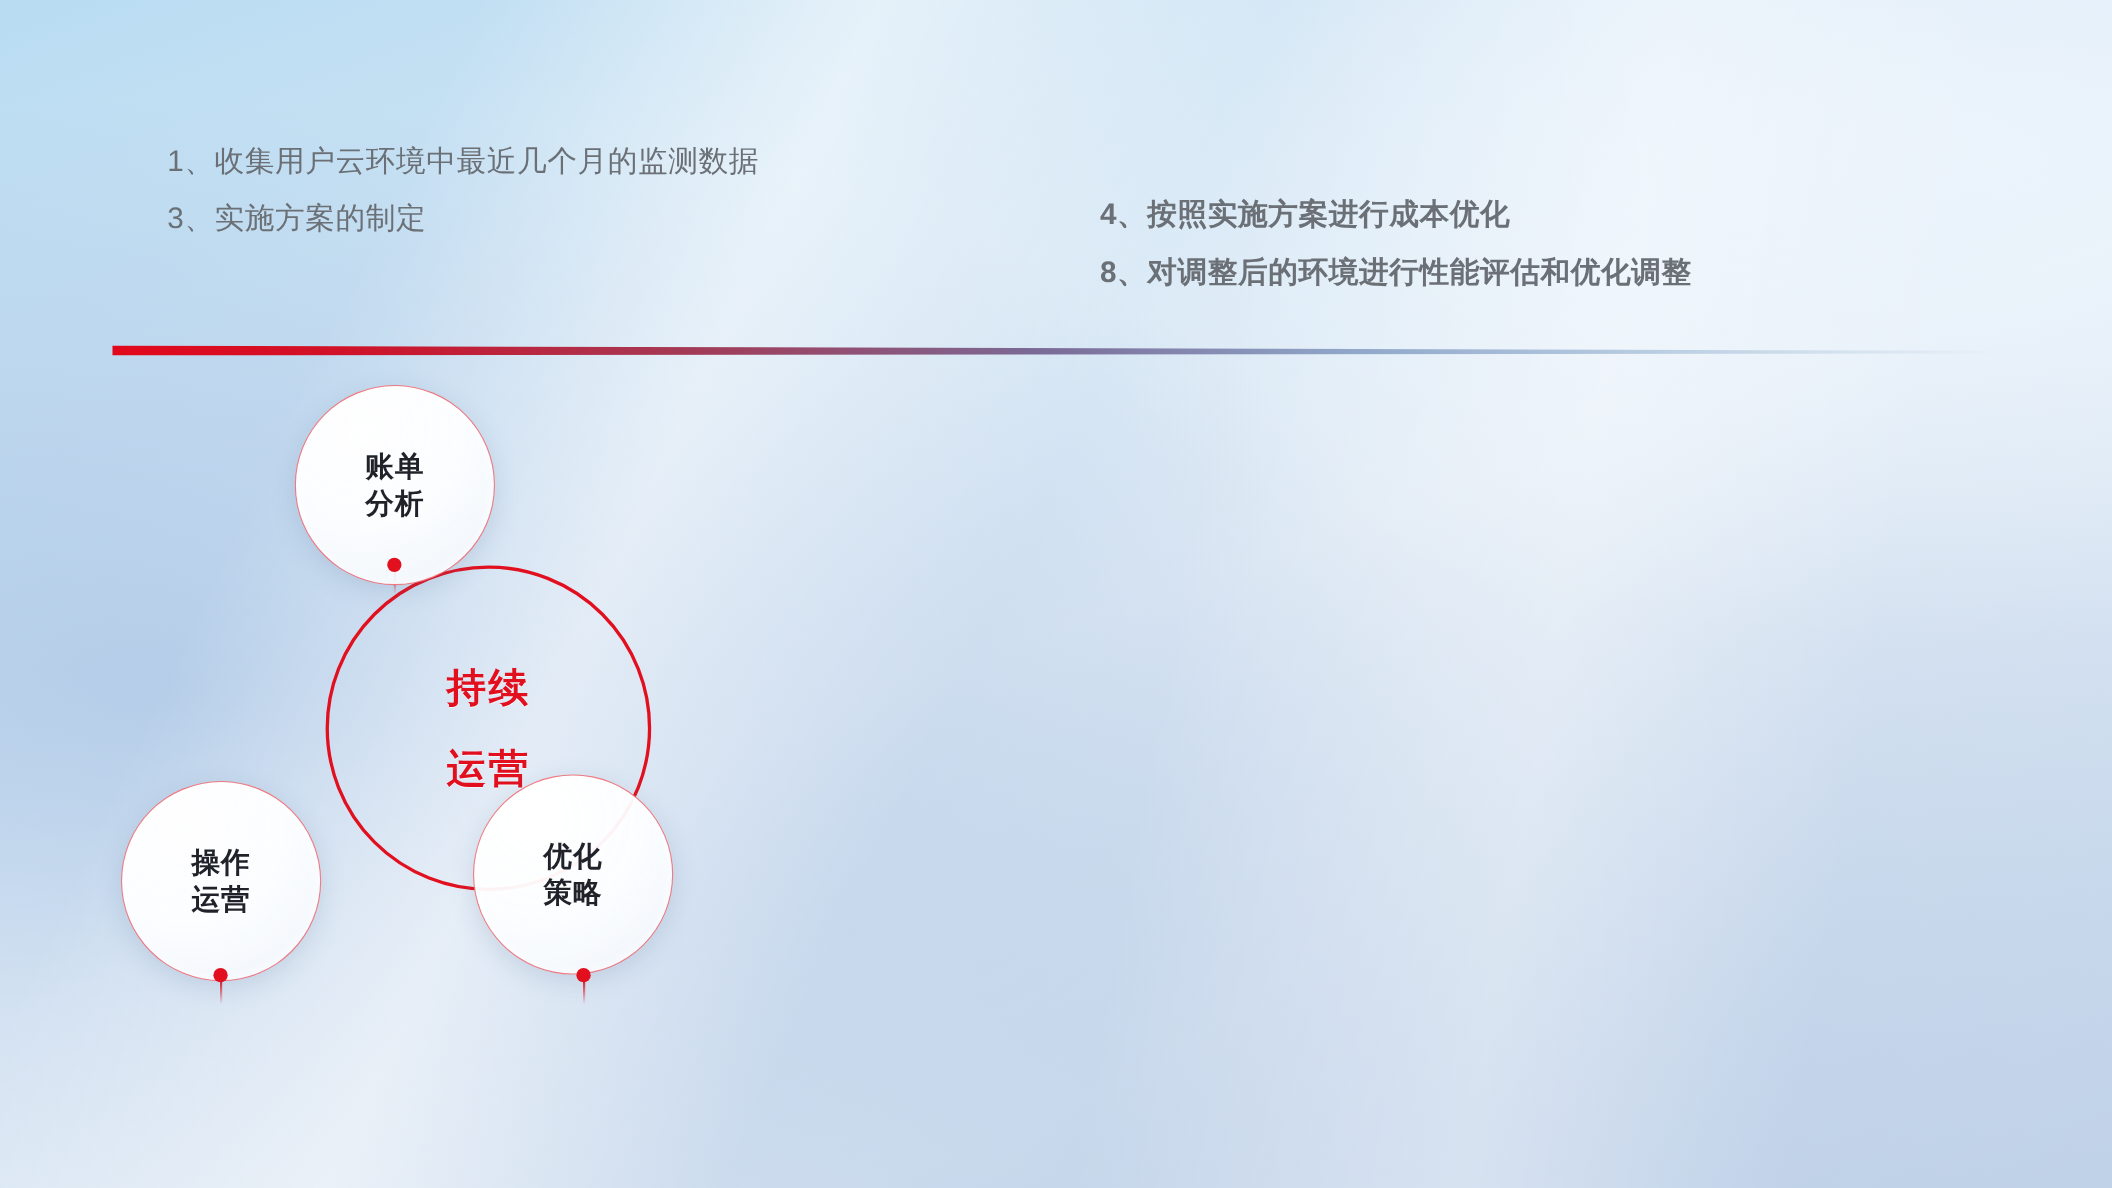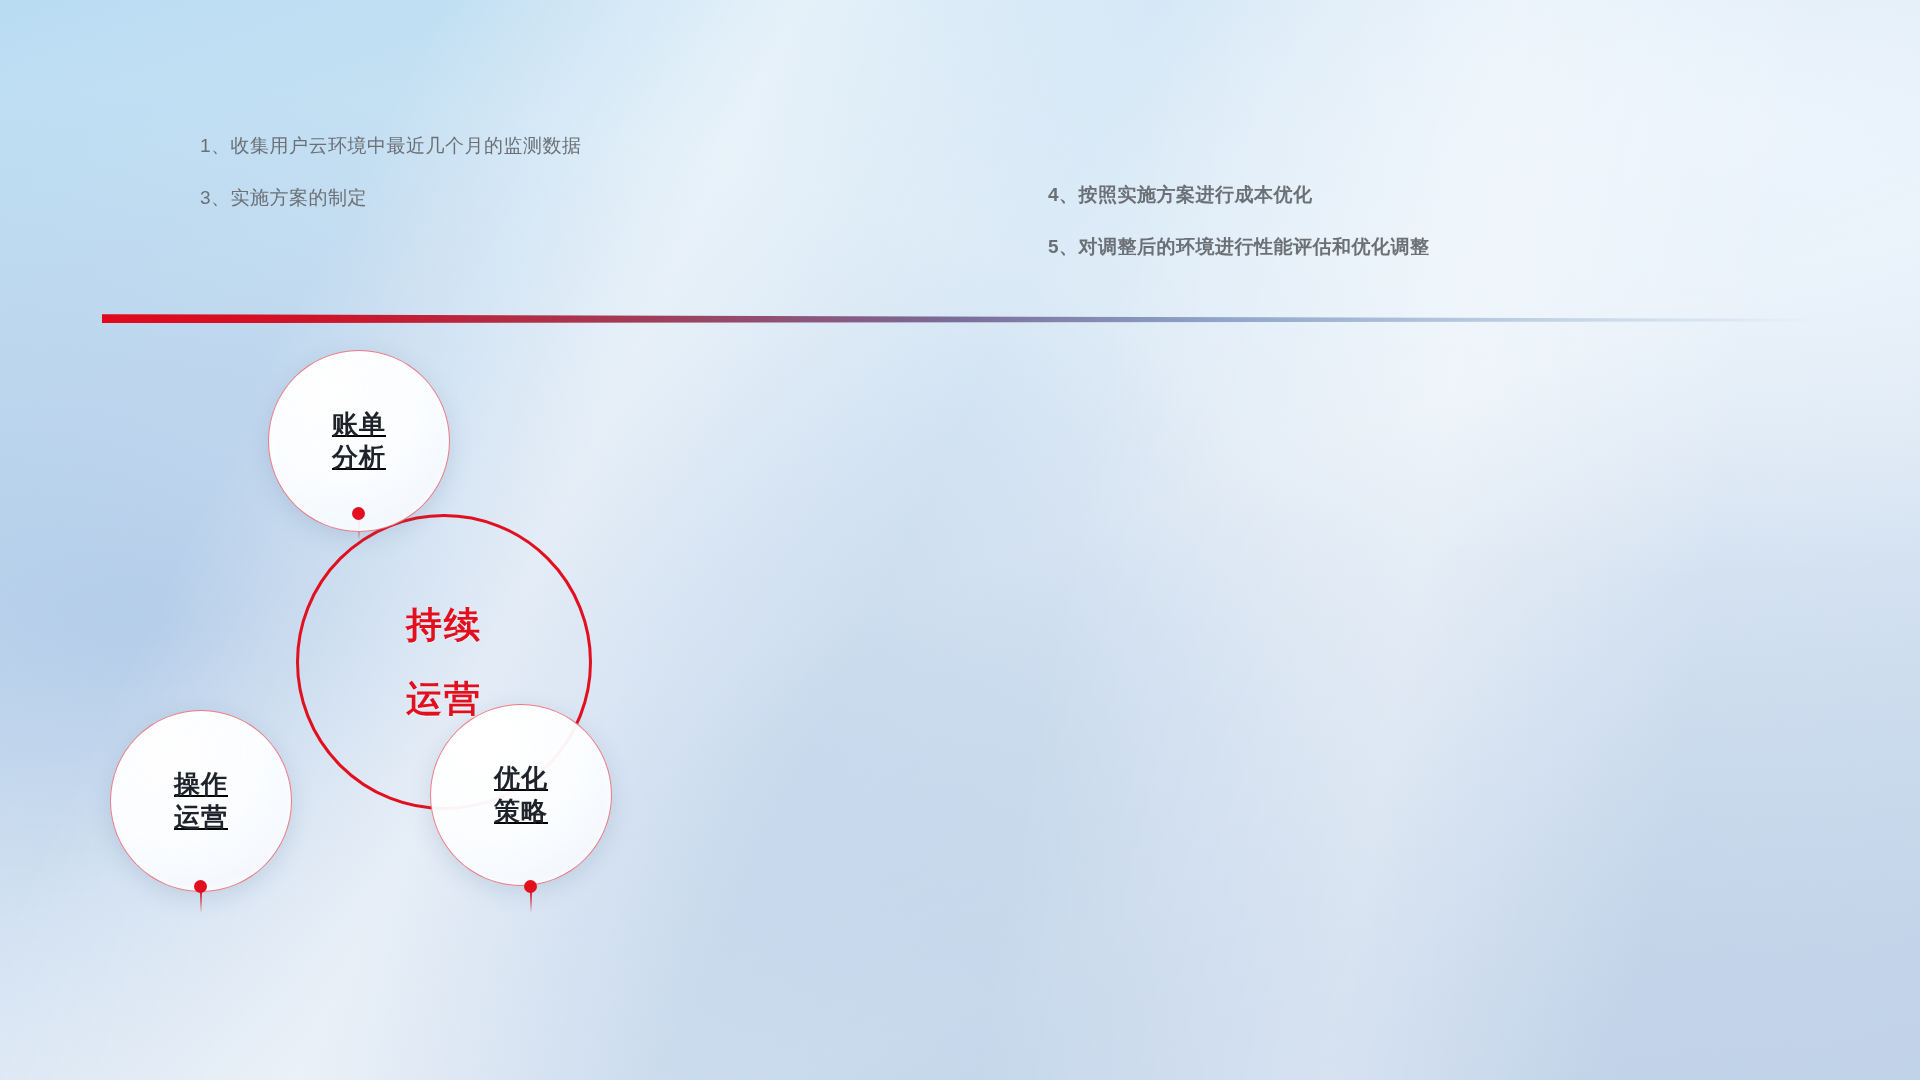--- a/index.html
+++ b/index.html
@@ -23,22 +23,22 @@
       linear-gradient(115deg, rgba(255,255,255,0) 18%, rgba(255,255,255,.55) 33%, rgba(255,255,255,0) 48%),
       linear-gradient(100deg, rgba(255,255,255,0) 55%, rgba(255,255,255,.35) 72%, rgba(255,255,255,0) 86%);
     pointer-events:none;
   }
 
   
   .list{ position:absolute; z-index:3; }
   .list.left{ left:152px; top:120px; }
   .list.right{ left:1000px; top:169px;font-weight:bold; }
   .li{
-    font-size:19px; line-height:52px; color:#6b7076;
-    letter-spacing:.5px; white-space:nowrap;margin-left:48px;
+    font-size:27px; line-height:52px; color:#6b7076;
+    letter-spacing:.5px; white-space:nowrap;
   }
 
   
   .divider{
     position:absolute; left:102px; top:312px; width:1750px; height:12px; z-index:3;
   }
   .divider .bar{
     position:absolute; left:0; top:0; width:100%; height:100%;
     background:linear-gradient(90deg,#e2081c 0%,#d01228 12%,#a33a56 30%,#7a6a96 48%,#8fa6c9 64%,#b9cde2 80%,rgba(205,220,236,0) 98%);
     clip-path:polygon(0 18%, 100% 58%, 100% 78%, 0 92%);
@@ -49,21 +49,21 @@
   .ring{
     position:absolute; left:196px; top:168px; width:296px; height:296px;
     border:3px solid #e2101f; border-radius:50%;
   }
   .bubble{
     position:absolute; border-radius:50%;
     background:
       radial-gradient(120% 120% at 32% 22%, rgba(255,255,255,.98) 0%, rgba(253,254,255,.95) 42%, rgba(236,243,250,.88) 100%);
     border:1.5px solid rgba(226,16,31,.55);
     box-shadow:0 6px 22px rgba(80,110,150,.18), inset 0 2px 10px rgba(255,255,255,.9);
-    display:flex; align-items:center; justify-content:center; text-align:center;text-decoration:underline;
+    display:flex; align-items:center; justify-content:center; text-align:center;
   }
   .bubble span{
     font-size:26px; font-weight:bold; color:#1f2329; line-height:1.28;
     letter-spacing:1px;
   }
   .b-top{ left:168px; top:4px;  width:182px; height:182px; }
   .b-left{ left:10px; top:364px; width:182px; height:182px; }
   .b-right{ left:330px; top:358px; width:182px; height:182px; }
 
   .center-label{
@@ -111,21 +111,21 @@
 
 <div id="stage">
 
   <div class="list left">
     <div class="li">1、收集用户云环境中最近几个月的监测数据</div>
     <div class="li">3、实施方案的制定</div>
   </div>
 
   <div class="list right">
     <div class="li">4、按照实施方案进行成本优化</div>
-    <div class="li">5、对调整后的环境进行性能评估和优化调整</div>
+    <div class="li">8、对调整后的环境进行性能评估和优化调整</div>
   </div>
 
   <div class="divider">
     <span class="bar"></span>
   </div>
 
   <div class="diagram">
     <div class="ring"></div>
 
     <div class="center-label">

